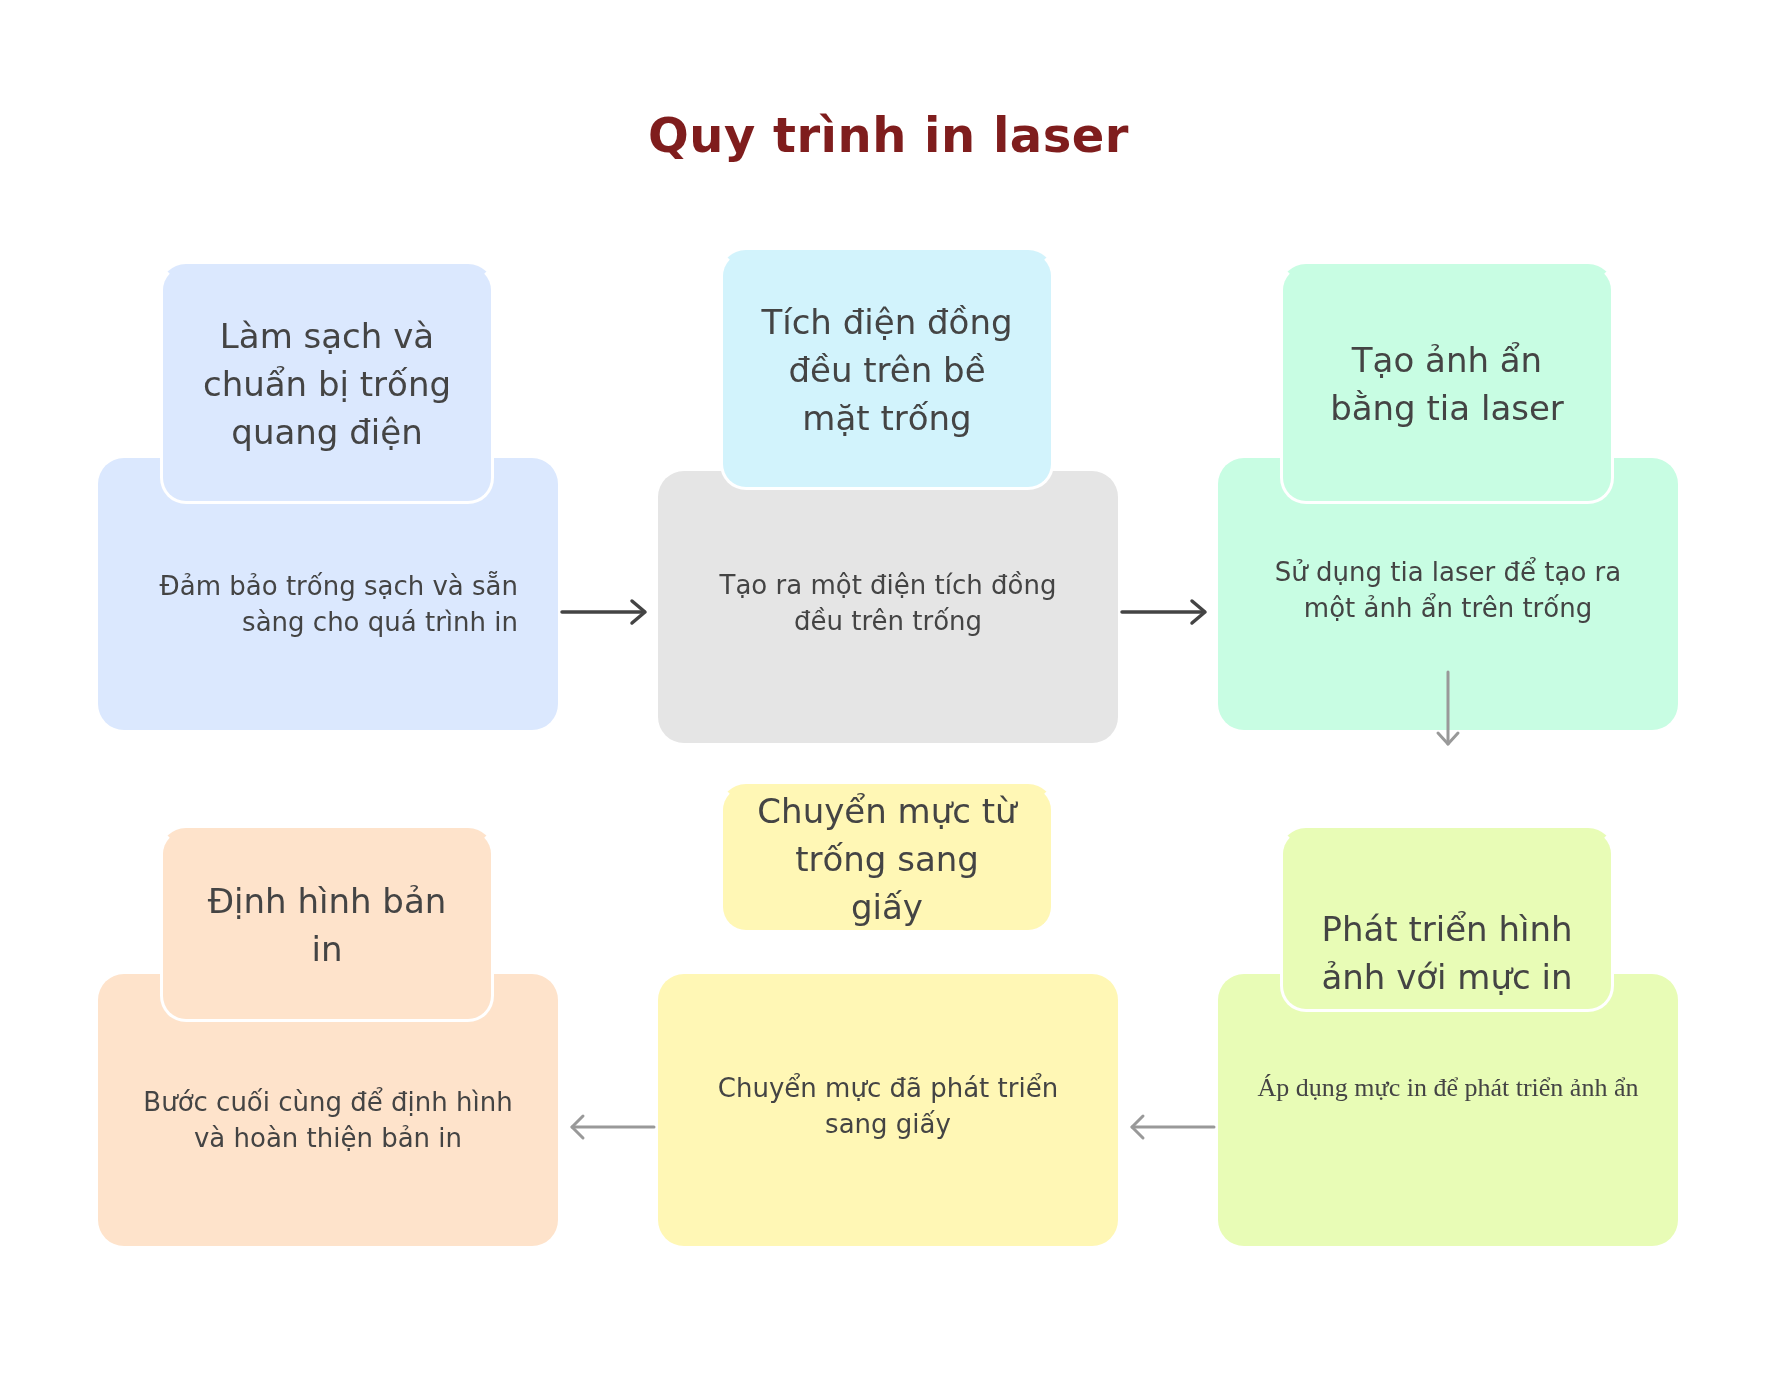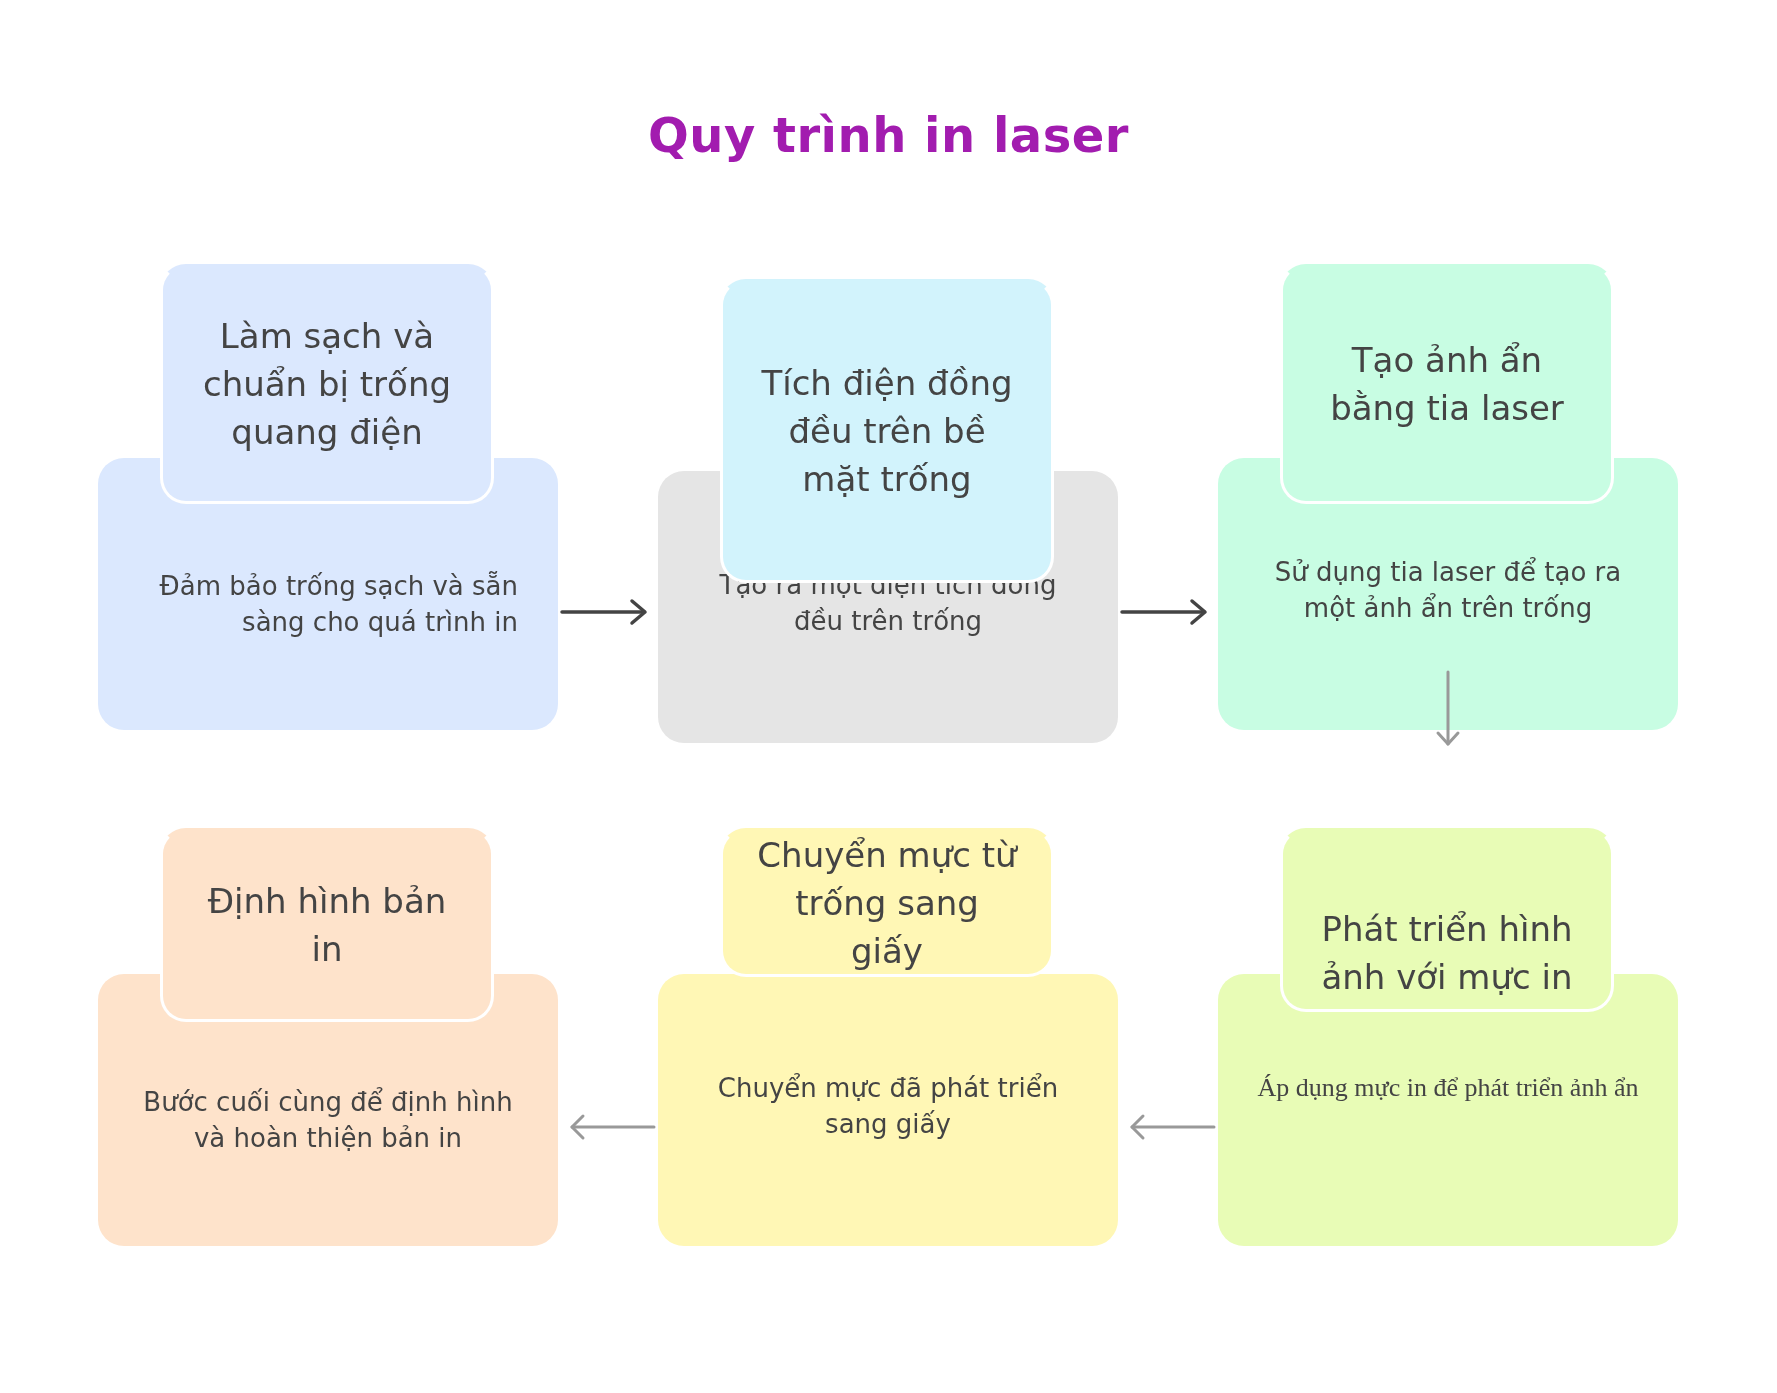--- a/index.html
+++ b/index.html
@@ -16,21 +16,21 @@
       color: #444444;
     }
     .title {
       position: absolute;
       left: 0;
       top: 100px;
       width: 1777px;
       text-align: center;
       font-size: 48px;
       font-weight: bold;
-      color: #a21caf;
+      color: #7f1d1d;
       letter-spacing: 0.5px;
       line-height: 70px;
     }
     .card {
       position: absolute;
       width: 460px;
       height: 272px;
       border-radius: 26px;
     }
     .card-desc {
@@ -72,42 +72,42 @@
 <div class="card" style="left:98px; top:458px; background:#dbe8fe;">
   <div class="card-desc" style="top:110px;text-align:right;">Đảm bảo trống sạch và sẵn sàng cho quá trình in</div>
 </div>
 <div class="card-head" style="left:160px; top:264px; height:240px; background:#dbe8fe;">
   <div class="card-head-label">Làm sạch và chuẩn bị trống quang điện</div>
 </div>
 
 <div class="card" style="left:658px; top:471px; background:#e5e5e5;">
   <div class="card-desc" style="top:96px;">Tạo ra một điện tích đồng đều trên trống</div>
 </div>
-<div class="card-head" style="left:720px; top:279px; height:304px; background:#d2f3fc;">
+<div class="card-head" style="left:720px; top:250px; height:240px; background:#d2f3fc;">
   <div class="card-head-label">Tích điện đồng đều trên bề mặt trống</div>
 </div>
 
 <div class="card" style="left:1218px; top:458px; background:#c8fde3;">
   <div class="card-desc" style="top:96px; left:30px; right:30px;">Sử dụng tia laser để tạo ra một ảnh ẩn trên trống</div>
 </div>
 <div class="card-head" style="left:1280px; top:264px; height:240px; background:#c8fde3;">
   <div class="card-head-label">Tạo ảnh ẩn bằng tia laser</div>
 </div>
 
 <div class="card" style="left:1218px; top:974px; background:#e8fcb6;font-family:Liberation Serif, serif;">
   <div class="card-desc" style="top:96px; left:30px; right:30px;">Áp dụng mực in để phát triển ảnh ẩn</div>
 </div>
 <div class="card-head" style="left:1280px; top:828px; height:184px; background:#e8fcb6;align-items:flex-end;">
   <div class="card-head-label">Phát triển hình ảnh với mực in</div>
 </div>
 
 <div class="card" style="left:658px; top:974px; background:#fff7b5;">
   <div class="card-desc" style="top:96px;">Chuyển mực đã phát triển sang giấy</div>
 </div>
-<div class="card-head" style="left:720px; top:828px; height:149px; background:#fff7b5;">
+<div class="card-head" style="left:720px; top:784px; height:149px; background:#fff7b5;">
   <div class="card-head-label">Chuyển mực từ trống sang giấy</div>
 </div>
 
 <div class="card" style="left:98px; top:974px; background:#fee3cb;">
   <div class="card-desc" style="top:110px;">Bước cuối cùng để định hình và hoàn thiện bản in</div>
 </div>
 <div class="card-head" style="left:160px; top:828px; height:194px; background:#fee3cb;">
   <div class="card-head-label">Định hình bản in</div>
 </div>
 

